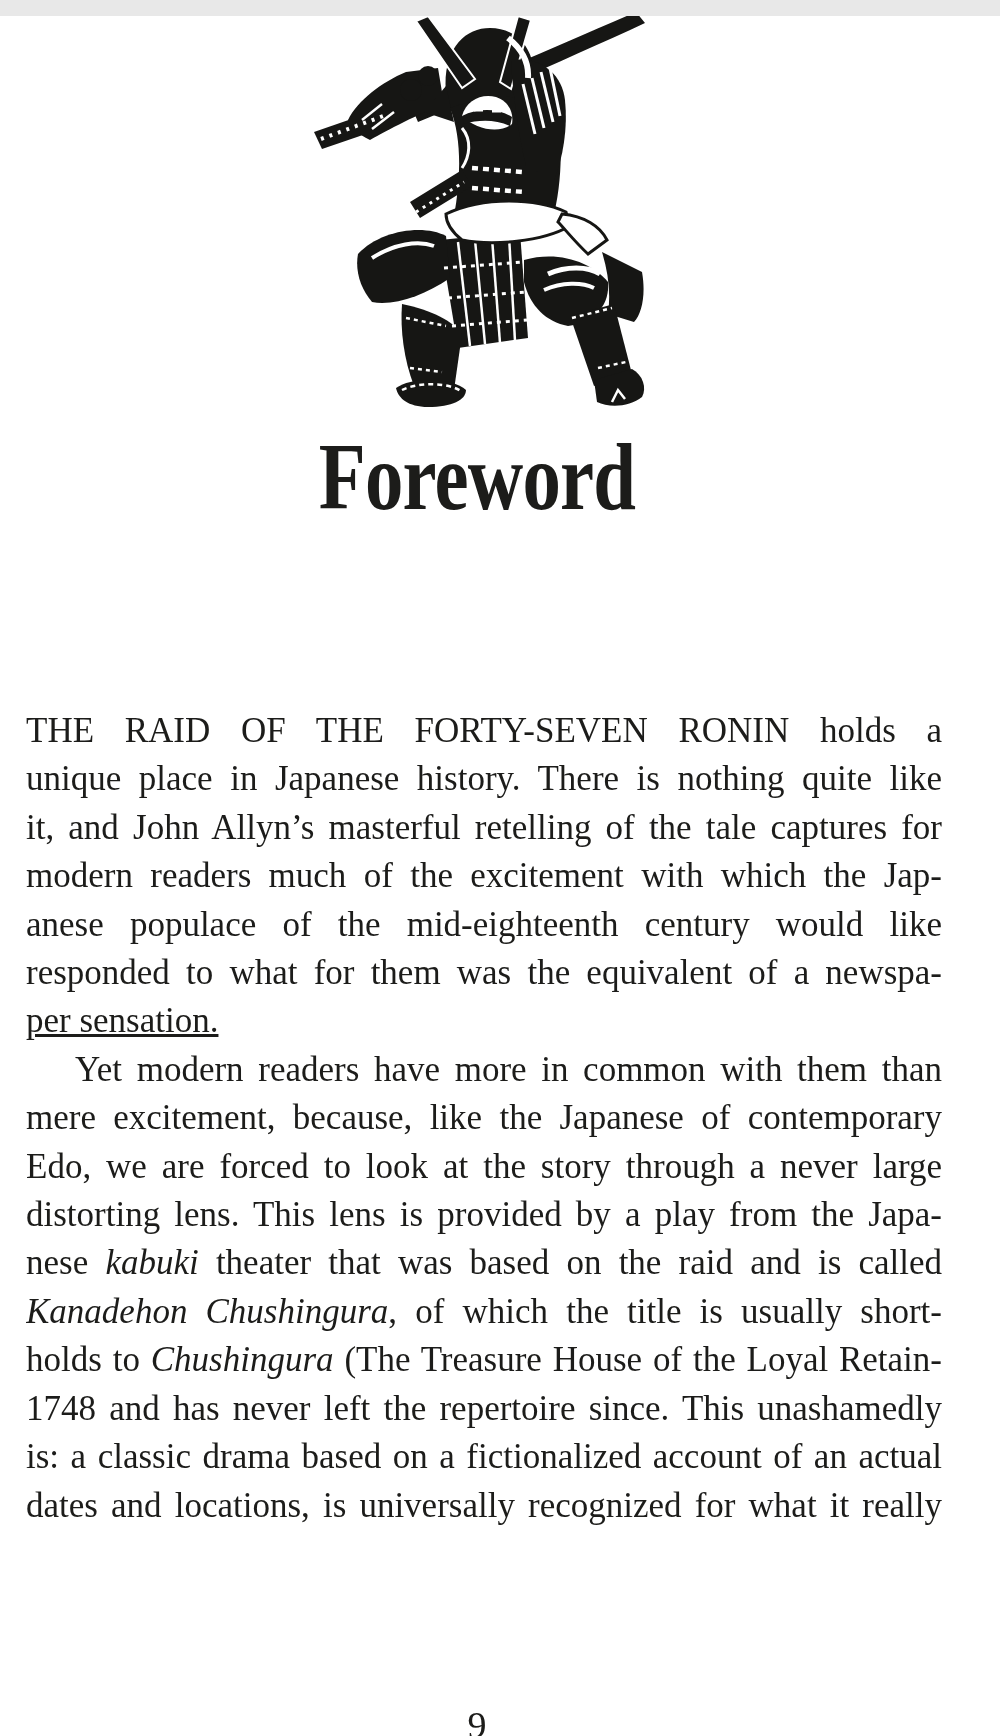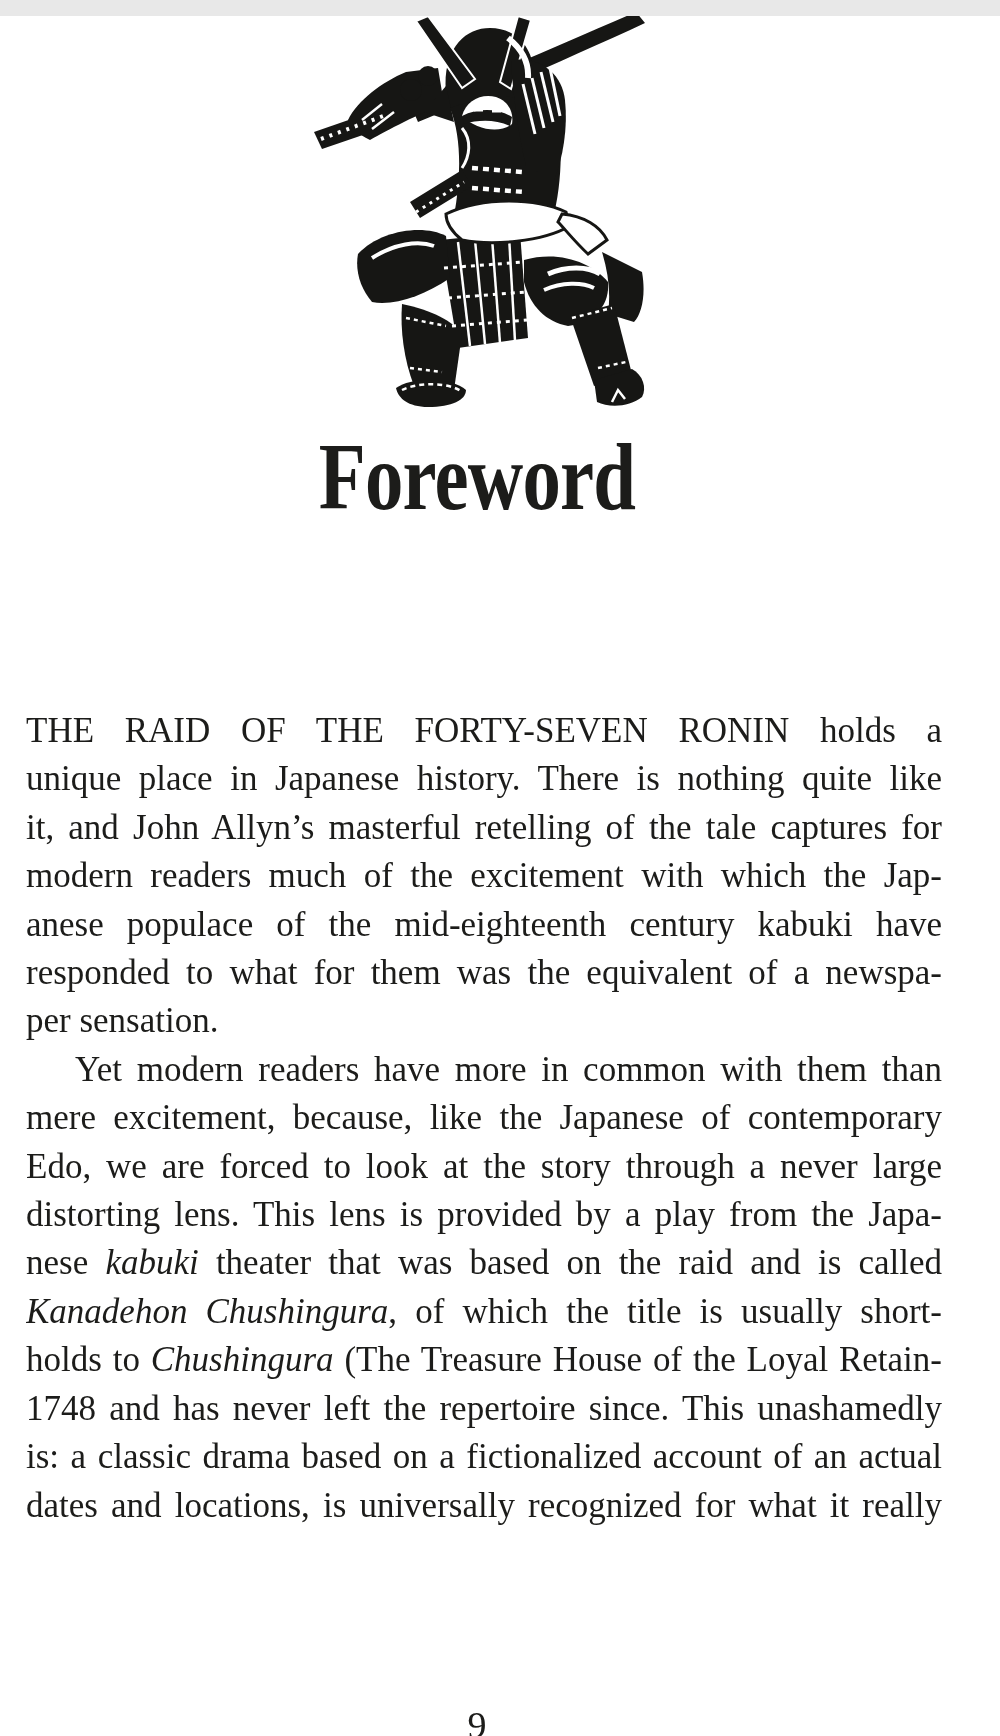--- a/index.html
+++ b/index.html
@@ -37,21 +37,21 @@
     font-size:35px;
     line-height:48.4px;
     color:#1c1c1a;
   }
   .bline{
     text-align:justify;
     text-align-last:justify;
     overflow:hidden;
     white-space:nowrap;
   }
-  .bline.flush{text-align-last:left;}
+  .bline.flush{text-align-last:left;text-decoration:underline;}
   .bline.indent{padding-left:49px;}
   .bline em{font-style:italic;}
   .pagenum{
     position:absolute;
     left:19px;top:1690px;
     width:916px;
     font-size:38px;line-height:38px;
     text-align:center;
     color:#1c1c1a;
   }
@@ -148,21 +148,21 @@
   </svg>
 
   <h1 class="title">Foreword</h1>
 
   <main class="body">
     <div>
         <div class="bline"><span>THE RAID OF THE FORTY-SEVEN RONIN holds a</span></div>
         <div class="bline"><span>unique place in Japanese history. There is nothing quite like</span></div>
         <div class="bline"><span>it, and John Allyn’s masterful retelling of the tale captures for</span></div>
         <div class="bline"><span>modern readers much of the excitement with which the Jap-</span></div>
-        <div class="bline"><span>anese populace of the mid-eighteenth century kabuki have</span></div>
+        <div class="bline"><span>anese populace of the mid-eighteenth century would like</span></div>
         <div class="bline"><span>responded to what for them was the equivalent of a newspa-</span></div>
         <div class="bline flush"><span>per sensation.</span></div>
         <div class="bline indent"><span>Yet modern readers have more in common with them than</span></div>
         <div class="bline"><span>mere excitement, because, like the Japanese of contemporary</span></div>
         <div class="bline"><span>Edo, we are forced to look at the story through a never large</span></div>
         <div class="bline"><span>distorting lens. This lens is provided by a play from the Japa-</span></div>
         <div class="bline"><span>nese </span><em>kabuki</em><span> theater that was based on the raid and is called</span></div>
         <div class="bline"><em>Kanadehon Chushingura</em><span>, of which the title is usually short-</span></div>
         <div class="bline"><span>holds to </span><em>Chushingura</em><span> (The Treasure House of the Loyal Retain-</span></div>
         <div class="bline"><span>1748 and has never left the repertoire since. This unashamedly</span></div>

